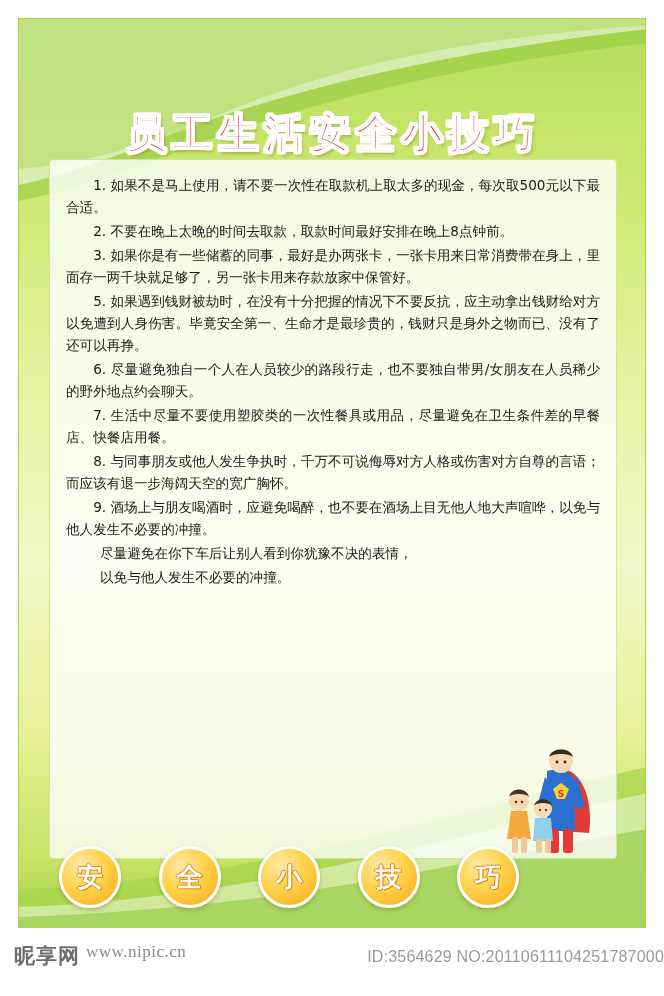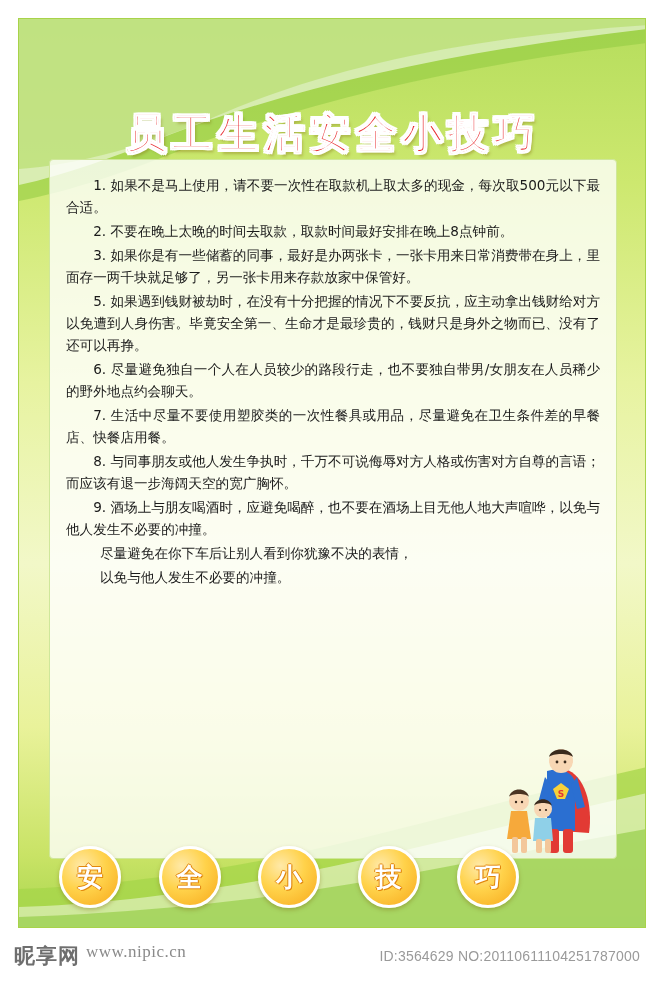--- a/index.html
+++ b/index.html
@@ -144,24 +144,24 @@
     letter-spacing: 1px;
   }
   .wm-url {
     font-family: Liberation Serif, serif;
     font-size: 17px;
     color: #8a8a8a;
     letter-spacing: .5px;
   }
   .idline {
     position: absolute;
-    right: 24px;
+    right: 0;
     top: 12px;
     font-family: "Liberation Sans", sans-serif;
-    font-size: 14px;
+    font-size: 16px;
     color: #9a9a9a;
     letter-spacing: .2px;
   }
 </style>
 </head>
 <body>
 
 <div class="poster">
 
   <div class="swoosh" style="left:0; top:0; width:628px; height:190px;">

